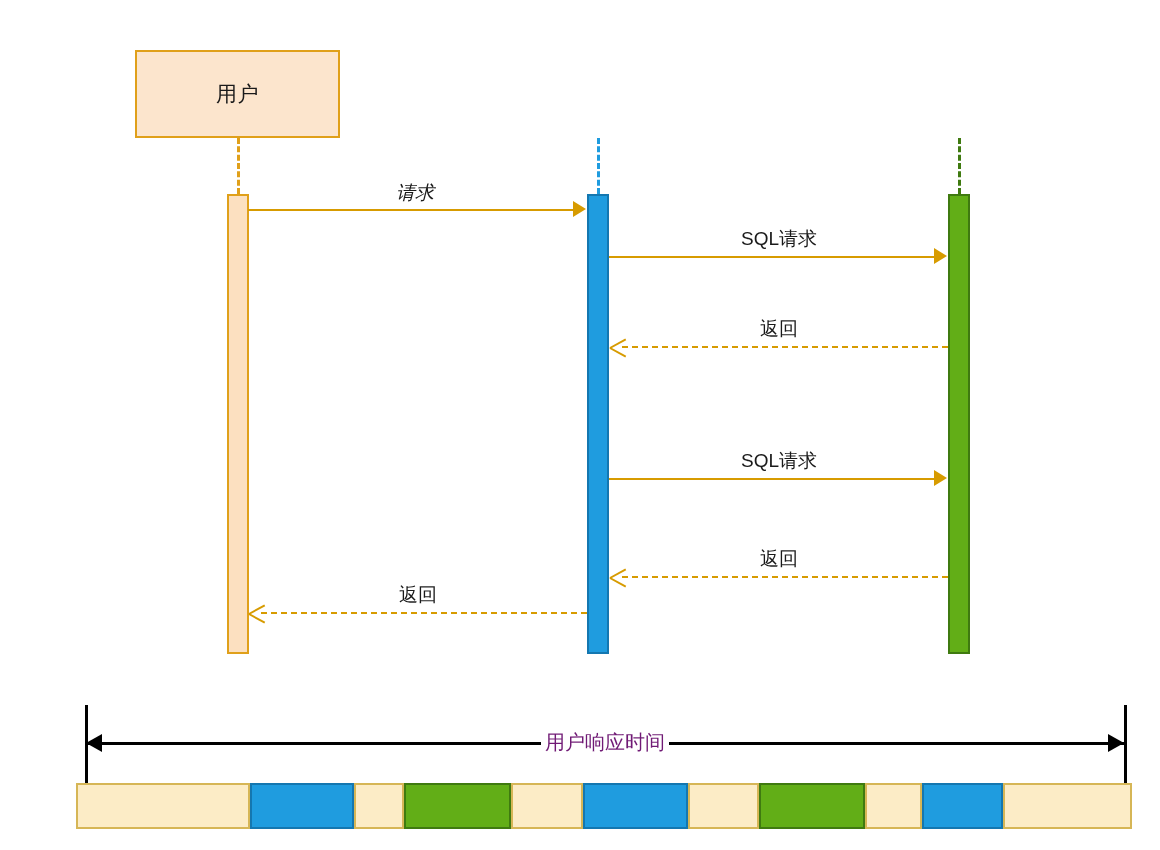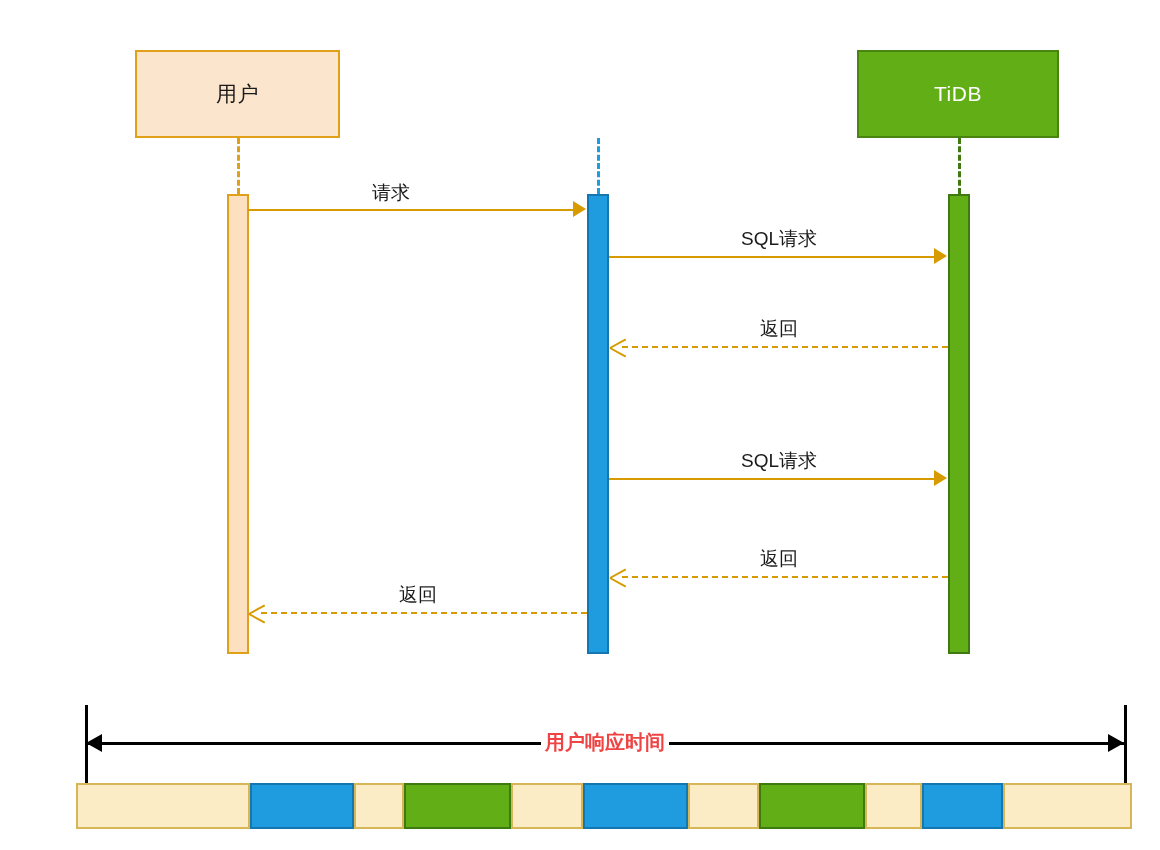--- a/index.html
+++ b/index.html
@@ -155,23 +155,22 @@
   .span-arrow-right { left: 1108px; border-left: 16px solid #000000; }
 
   .span-label {
     position: absolute;
     top: 729px;
     left: 605px;
     transform: translateX(-50%);
     background: #ffffff;
     padding: 0 4px;
     font-size: 20px;
-    color: #ef4444;
+    color: #701a75;
     white-space: nowrap;
-    font-weight: bold;
   }
 
   
   #timeline {
     position: absolute;
     left: 76px;
     top: 783px;
     width: 1056px;
     height: 46px;
     display: flex;
@@ -187,33 +186,30 @@
   .seg-db   { background: #62ae17; border-color: #3f7a10; }
 </style>
 </head>
 <body>
 
 <div id="stage">
 
   <div class="actor-box actor-user">
     <span>用户</span>
   </div>
-  <div class="actor-box actor-tidb">
-    <span>TiDB</span>
-  </div>
 
   <div class="lifeline ll-user"></div>
   <div class="lifeline ll-app"></div>
   <div class="lifeline ll-tidb"></div>
 
   <div class="activation act-user"></div>
   <div class="activation act-app"></div>
   <div class="activation act-tidb"></div>
 
-  <div class="msg-label" style="left:391px; top:180px;">请求</div>
+  <div class="msg-label" style="left:415px; top:180px;font-style:italic;">请求</div>
   <div class="msg-line solid-line" style="left:248px; top:209px; width:325px;"></div>
   <div class="arrow-solid-right" style="left:573px; top:201px;"></div>
 
   <div class="msg-label" style="left:779px; top:226px;">SQL请求</div>
   <div class="msg-line solid-line" style="left:609px; top:256px; width:325px;"></div>
   <div class="arrow-solid-right" style="left:934px; top:248px;"></div>
 
   <div class="msg-label" style="left:779px; top:316px;">返回</div>
   <div class="msg-line dashed-line" style="left:622px; top:346px; width:326px;"></div>
   <div class="arrow-open-left" style="left:610px; top:337px;"></div>

